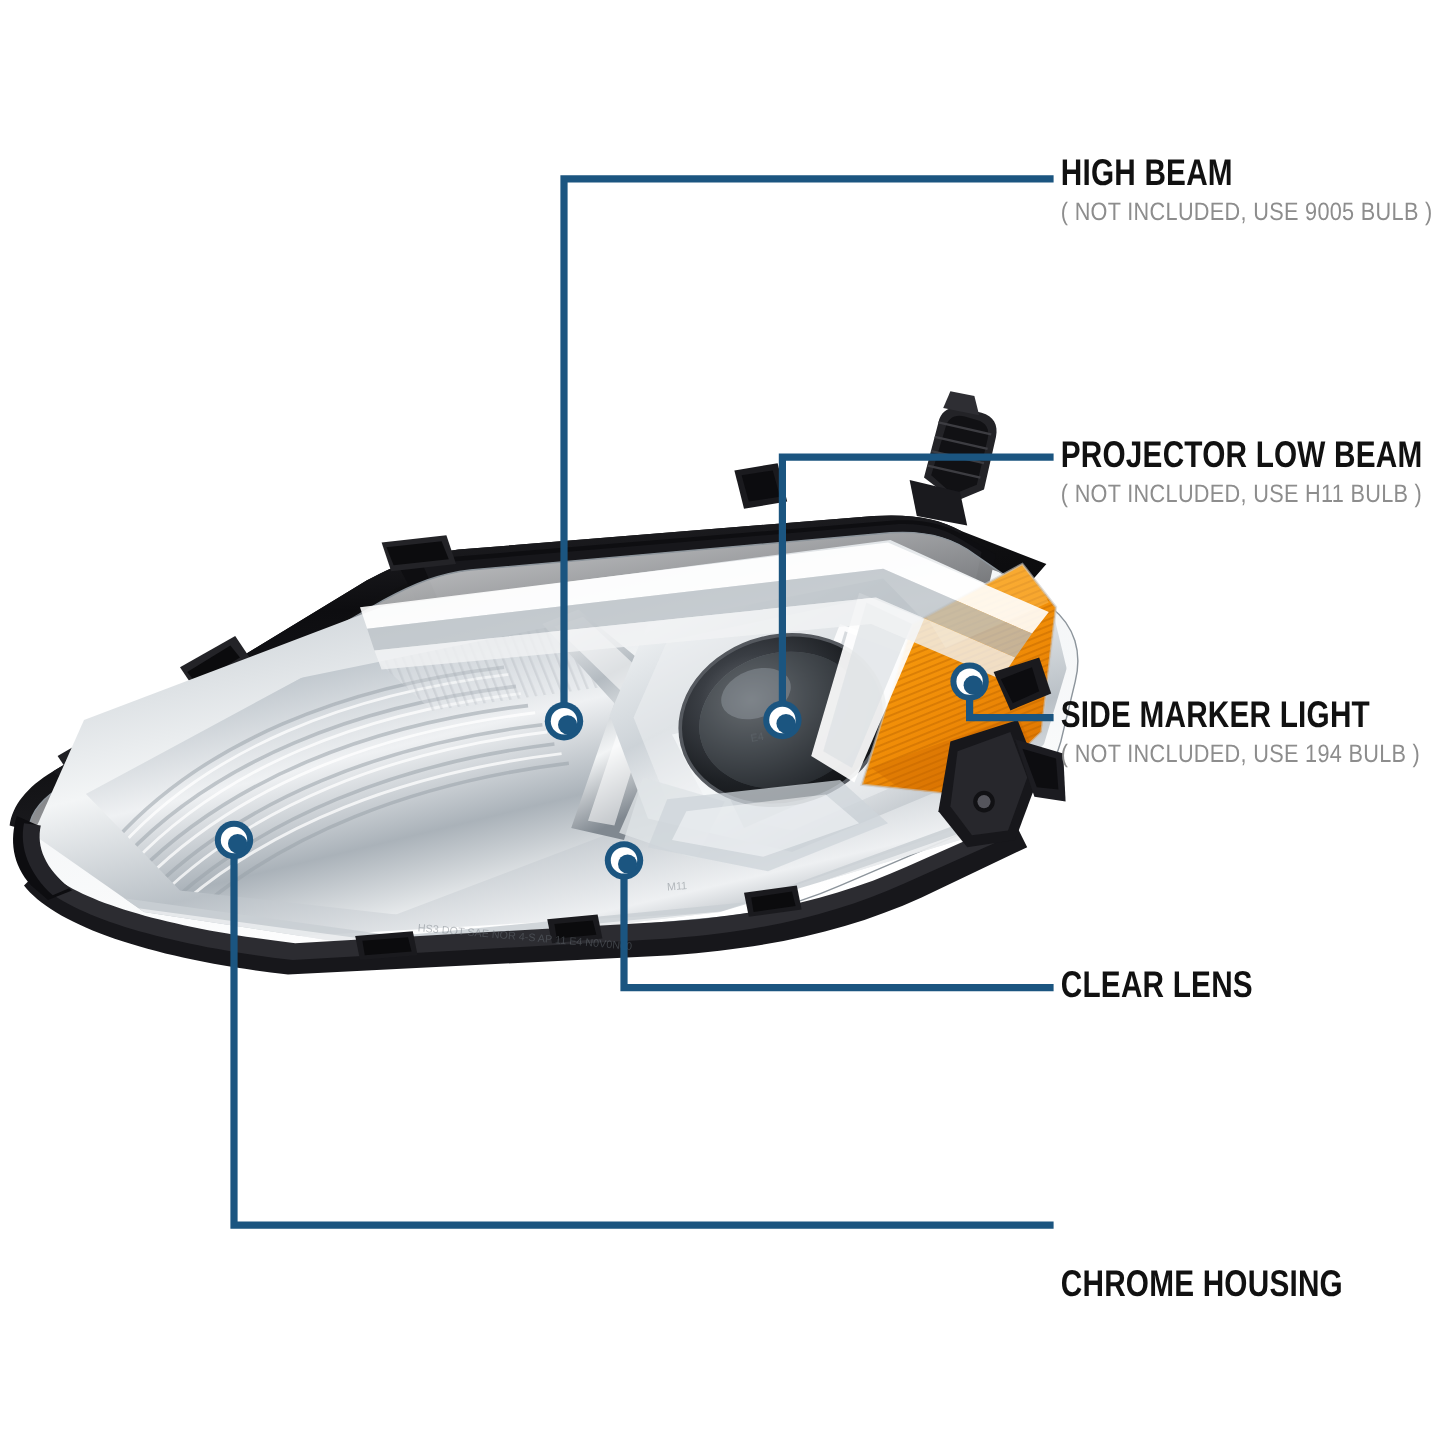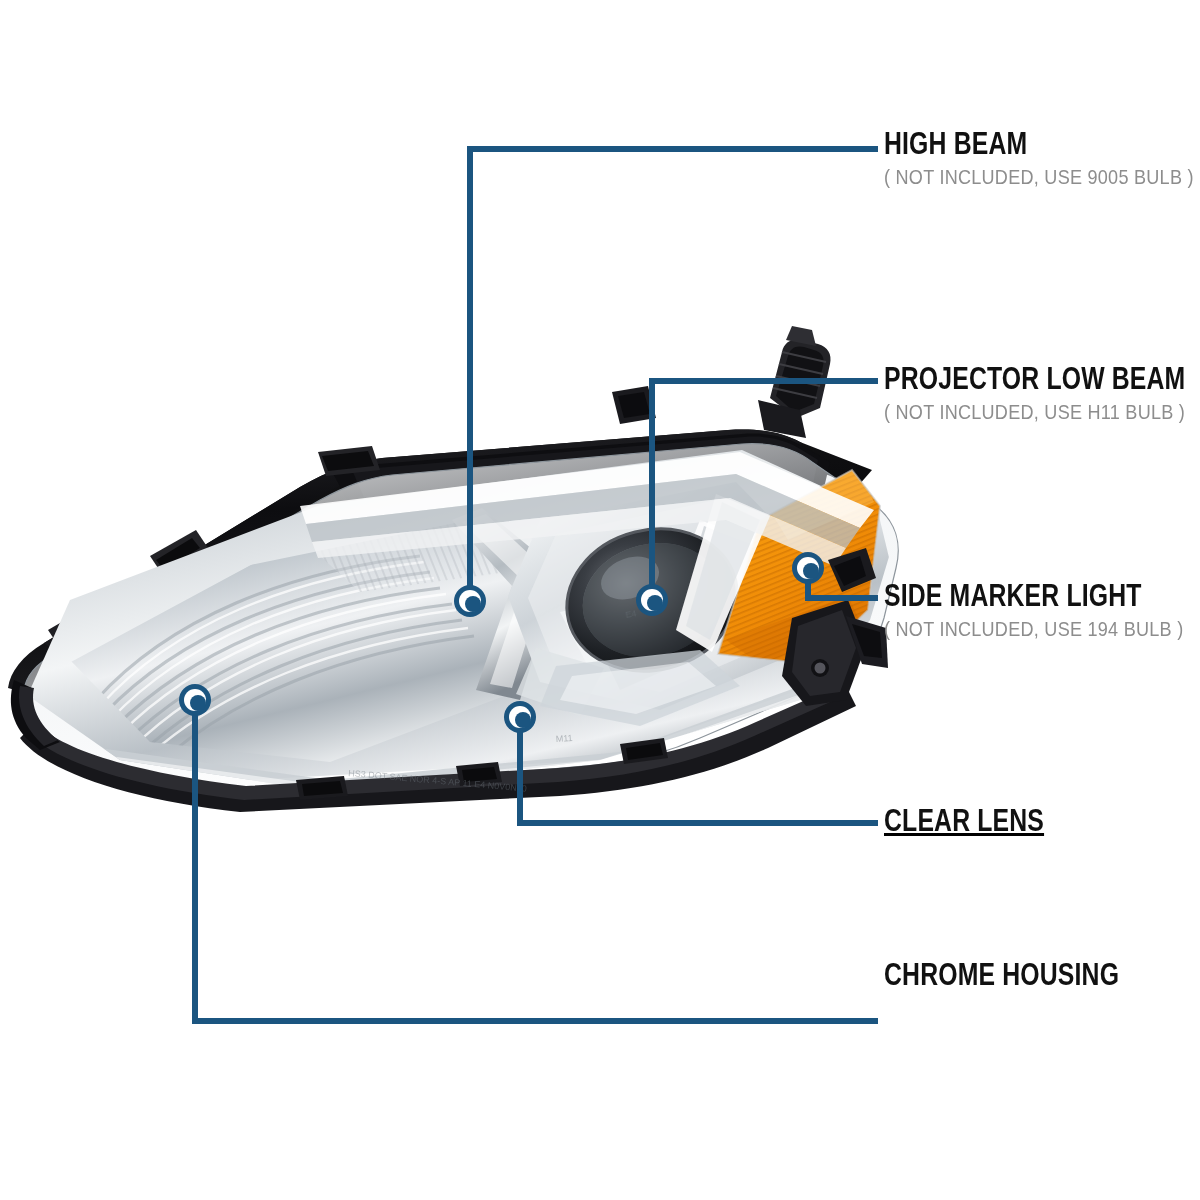--- a/index.html
+++ b/index.html
@@ -332,23 +332,23 @@
   <div class="callout" style="left:884px;top:363px;">
     <div class="title">PROJECTOR LOW BEAM</div>
     <div class="sub">( NOT INCLUDED, USE  H11  BULB )</div>
   </div>
 
   <div class="callout" style="left:884px;top:580px;">
     <div class="title">SIDE MARKER LIGHT</div>
     <div class="sub">( NOT INCLUDED, USE  194  BULB )</div>
   </div>
 
-  <div class="callout" style="left:884px;top:805px;text-decoration:underline;">
+  <div class="callout" style="left:884px;top:805px;">
     <div class="title">CLEAR LENS</div>
 
   </div>
 
-  <div class="callout" style="left:884px;top:959px;">
+  <div class="callout" style="left:884px;top:1054px;">
     <div class="title">CHROME HOUSING</div>
 
   </div>
 
 </div>
 
 </body></html>

